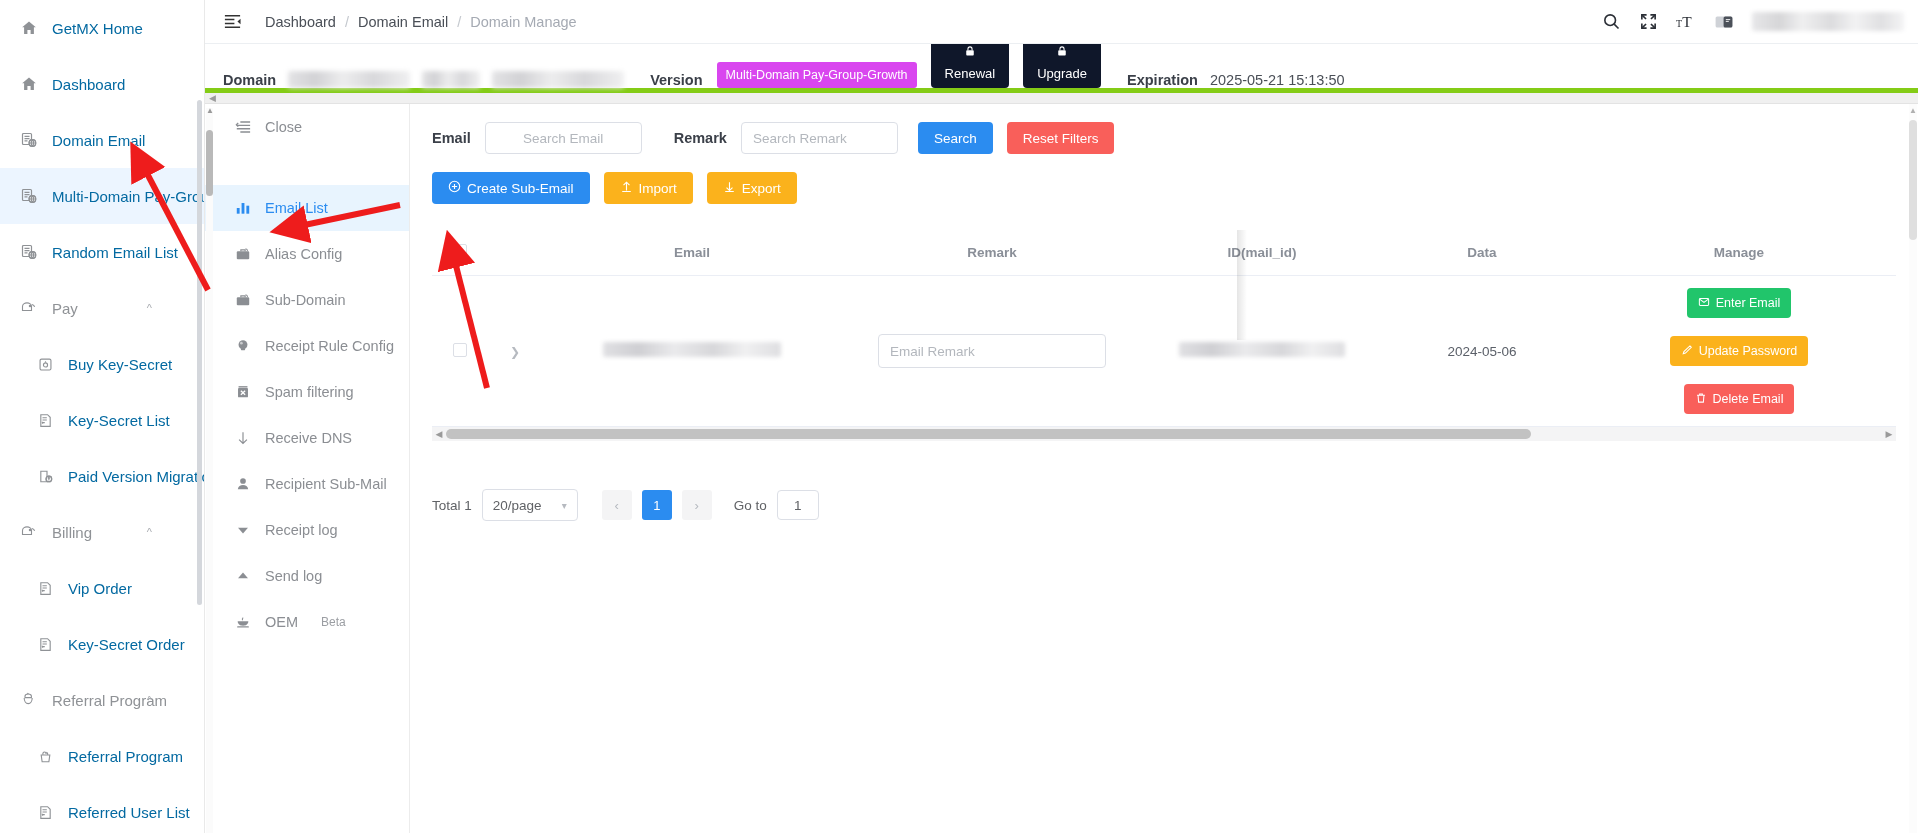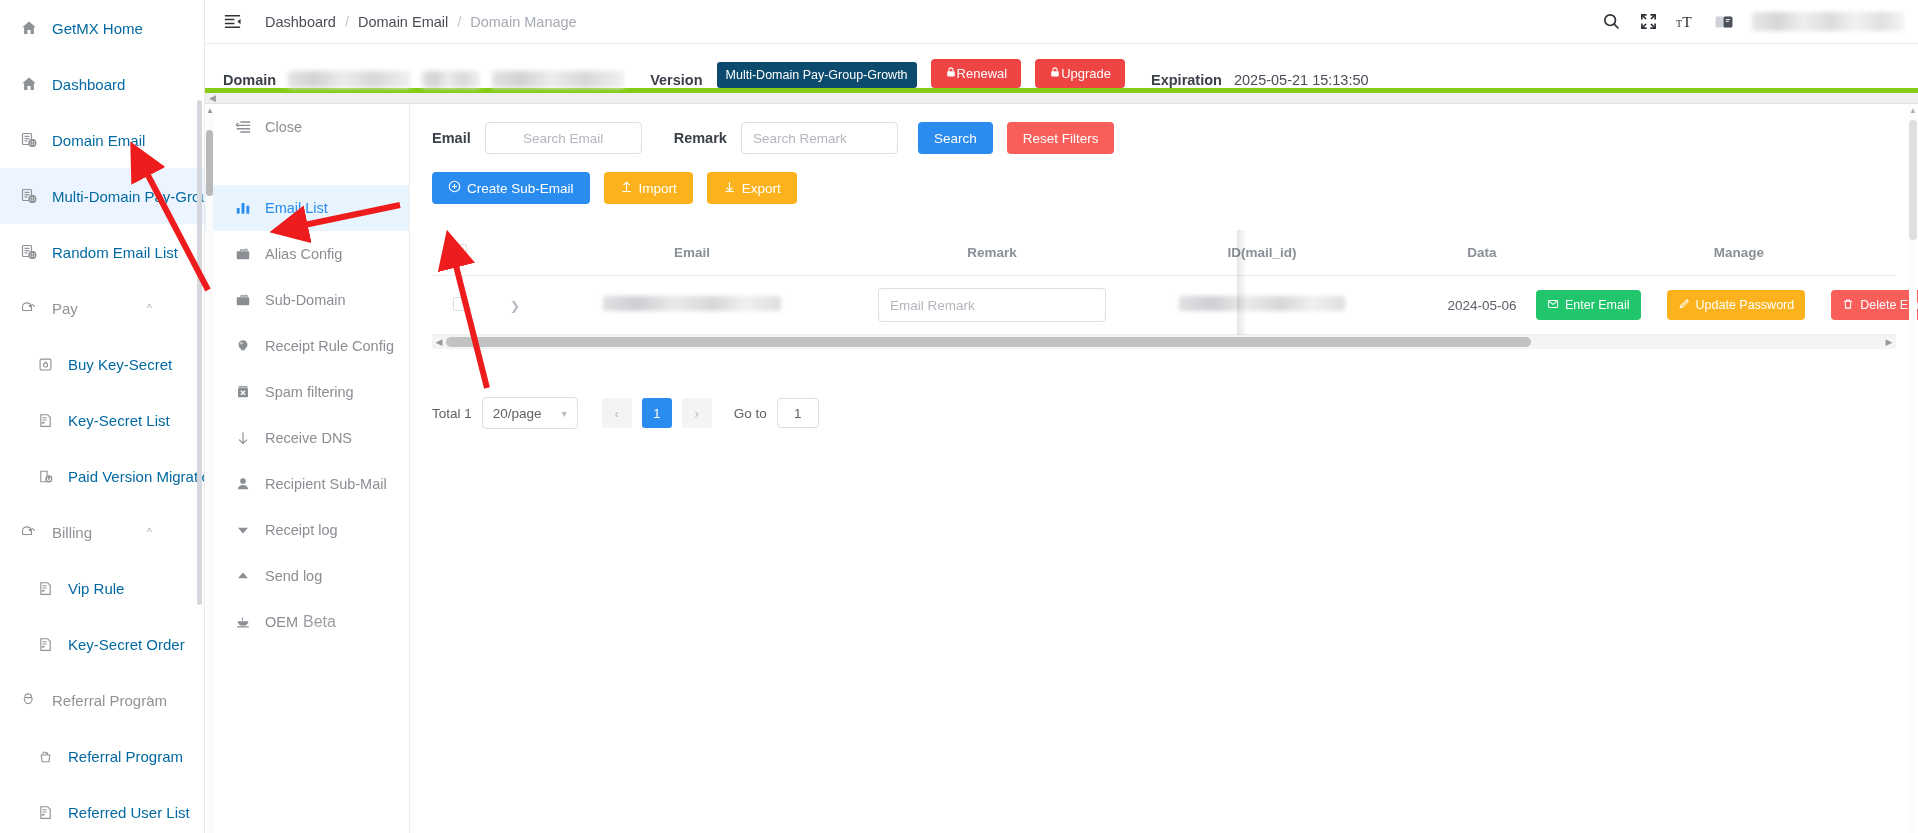--- a/index.html
+++ b/index.html
@@ -70,28 +70,29 @@
   
   .domainbar {
     height: 49px; display: flex; align-items: flex-end; padding: 0 16px 0 18px;
     background: #fff; border-bottom: 5px solid #84cc16; gap: 0;
   }
   .dlabel { font-weight: bold; color: #3b4049; font-size: 14.5px; }
   .blur-chip { height: 17px; border-radius: 2px; margin-left: 12px;
     background: linear-gradient(90deg,#e3e3e5 0%, #d2d2d5 22%, #ededee 45%, #d8d8db 70%, #f0f0f1 100%);
     filter: blur(2.4px); }
   .tag-red {
-    background: #0c4a6e; color: #fff; border-radius: 3px;
+    background: #d946ef; color: #fff; border-radius: 3px;
     font-size: 12.5px; padding: 6px 9px; margin-left: 14px; white-space: nowrap;
   }
   .btn-green {
-    background: #ef4444; color: #fff; border: none; border-radius: 4px;
+    background: #0f172a; color: #fff; border: none; border-radius: 4px;
     font-size: 13px; padding: 7px 14px; margin-left: 14px; cursor: pointer;
-    display: inline-flex; align-items: center; white-space: nowrap;
+    display: inline-flex; align-items: center; gap: 6px; white-space: nowrap;
     font-family: "Liberation Sans", sans-serif;
+    flex-direction: column;
   }
   .exp-label { font-weight: bold; color: #3b4049; margin-left: 26px; font-size: 14.5px;}
   .exp-val { color: #4a4f57; margin-left: 12px; font-size: 14.5px; }
 
   
   .splitter {
     height: 11px; background: #f0f0f0; border-bottom: 1px solid #e3e3e3;
     display: flex; align-items: center; padding-left: 4px;
   }
   .splitter .tri { font-size: 9px; color: #9b9b9b; line-height: 1; }
@@ -106,21 +107,21 @@
   .innernav-scroll { position: absolute; left: 1px; top: 4px; width: 7px; height: 772px; background: #fbfbfb; }
   .innernav-thumb { position: absolute; left: 1px; top: 26px; width: 7px; height: 66px; background: #b9b9b9; border-radius: 4px;}
   .innernav-arrow { position: absolute; left: 1px; top: 3px; width: 7px; text-align:center; font-size: 8px; color: #9a9a9a; line-height: 8px;}
   .nav-item {
     display: flex; align-items: center; height: 46px; padding-left: 20px;
     color: #8b8e93; font-size: 14.5px; cursor: pointer; white-space: nowrap;
   }
   .nav-item .nico { width: 20px; flex: 0 0 20px; display:inline-flex; align-items:center; justify-content:center; margin-right: 12px; color:#8b8e93;}
   .nav-item.active { background: #e8f4fe; color: #2b8cf0; margin-top: 35px; }
   .nav-item.active .nico { color: #2b8cf0; }
-  .nav-item .beta { font-size: 16px; margin-left: 5px; color:#9b9ea3;}
+  .nav-item .beta { font-size: 12px; margin-left: 23px; color:#9b9ea3;}
 
   
   .panel { flex: 1; position: relative; background: #fff; overflow: hidden; }
 
   .filterrow { display: flex; align-items: center; padding: 18px 0 0 22px; gap: 0; }
   .flabel { font-weight: bold; color: #3b4049; font-size: 14.5px; }
   .inp {
     height: 32px; border: 1px solid #dcdfe6; border-radius: 4px;
     padding: 0 11px; font-size: 13.5px; color: #606266;
     font-family: "Liberation Sans", sans-serif; outline: none; background:#fff;
@@ -149,21 +150,21 @@
   tbody td { padding: 12px 0; border-bottom: 1px solid #ebeef5; text-align: center; vertical-align: middle; }
   .cbox {
     width: 14px; height: 14px; border: 1px solid #dcdfe6; border-radius: 2px;
     display: inline-block; background: #fff; cursor: pointer;
   }
   .expand { color: #b6bac0; font-size: 12px; cursor: pointer; }
   .blur-cell { height: 15px; border-radius: 2px; display: inline-block;
     background: linear-gradient(90deg,#e0e0e3 0%, #cfcfd3 20%, #eaeaec 40%, #d7d7da 62%, #f0f0f1 80%, #dedee1 100%);
     filter: blur(2.2px); }
   .remark-inp { width: 228px; height: 34px; }
-  .manage-cell { display: flex; align-items: center; justify-content: center; gap: 26px; }
+  .manage-cell { display: flex; align-items: center; justify-content: center; gap: 18px; flex-direction: column; }
   .mbtn { height: 30px; border:none; border-radius: 4px; color:#fff; font-size: 12.5px;
     padding: 0 11px; cursor: pointer; display:inline-flex; align-items:center; gap:6px;
     font-family: "Liberation Sans", sans-serif; white-space: nowrap;}
   .mbtn.green { background: #21c56b; }
   .mbtn.yellow { background: #fbb21c; }
   .mbtn.red { background: #f95f5a; }
 
   
   .sticky-shadow {
     position: absolute; top: 0; left: 805px; width: 10px; height: 110px;
@@ -324,21 +325,21 @@
     </div>
 
     <div class="side-item sub">
       <span class="ico">
         <svg width="15" height="15" viewBox="0 0 16 16" fill="none" stroke="currentColor" stroke-width="1.2">
             <path d="M3 1.8h7.2L13 4.6v9.6H3z"></path>
             <path d="M4.8 5h4.6M4.8 7.4h4.6"></path>
             <path d="M4.6 10.3h2.6M5.4 9.4l-.8 1 .8 1"></path>
           </svg>
       </span>
-      <span>Vip Rule</span>
+      <span>Vip Order</span>
     </div>
 
     <div class="side-item sub">
       <span class="ico">
         <svg width="15" height="15" viewBox="0 0 16 16" fill="none" stroke="currentColor" stroke-width="1.2">
             <path d="M3 1.8h7.2L13 4.6v9.6H3z"></path>
             <path d="M4.8 5h4.6M4.8 7.4h4.6"></path>
             <path d="M4.6 10.3h2.6M5.4 9.4l-.8 1 .8 1"></path>
           </svg>
       </span>

